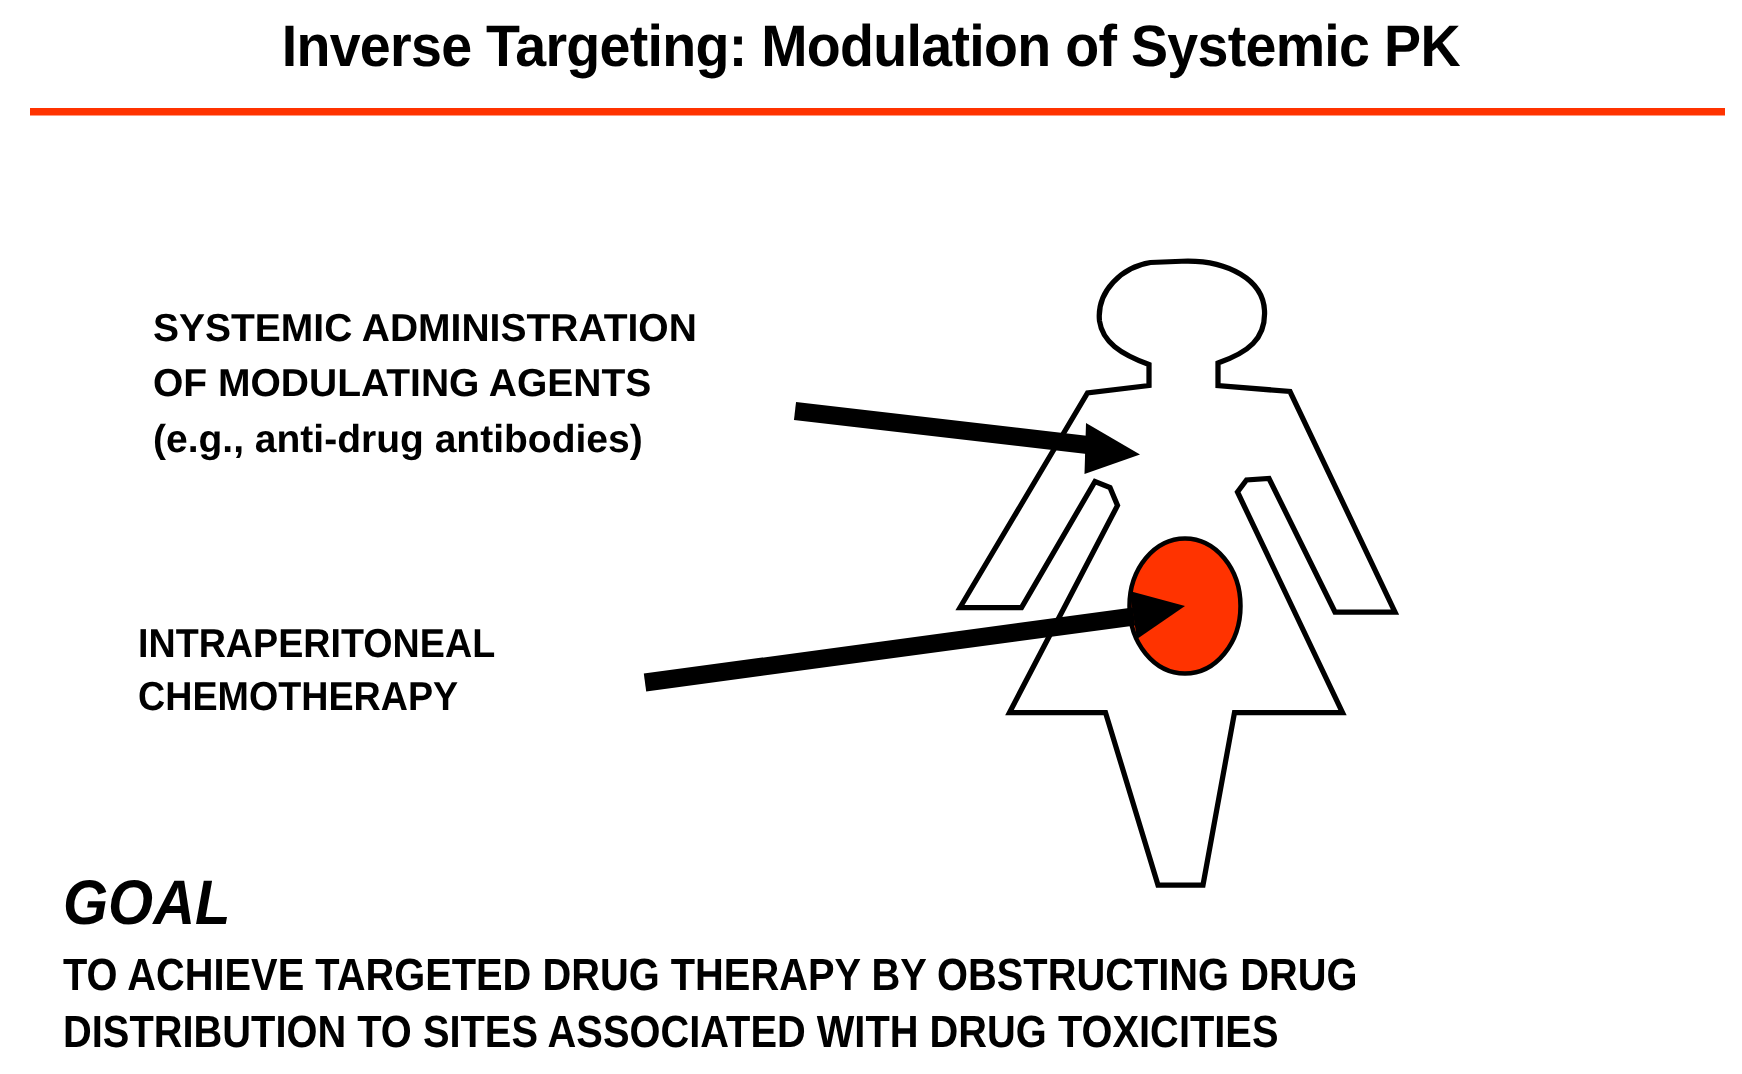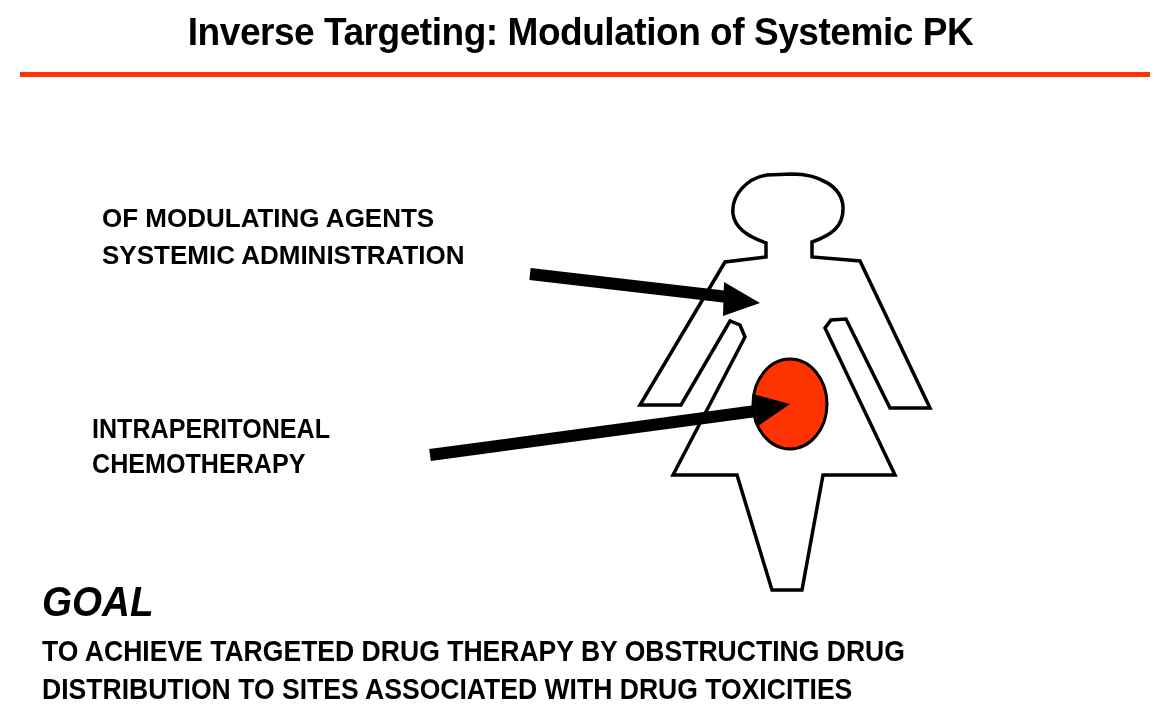--- a/index.html
+++ b/index.html
@@ -25,22 +25,23 @@
   }
   svg.figure { position: absolute; left: 0; top: 0; }
 </style>
 </head>
 <body>
 
 <div class="title">Inverse Targeting: Modulation of Systemic PK</div>
 <div class="rule"></div>
 
 <div class="label label-systemic">
+  <div>SYSTEMIC ADMINISTRATION</div>
   <div>OF MODULATING AGENTS</div>
-  <div>SYSTEMIC ADMINISTRATION</div>
+  <div>(e.g., anti-drug antibodies)</div>
 </div>
 
 <div class="label label-ip">
   <div>INTRAPERITONEAL</div>
   <div>CHEMOTHERAPY</div>
 </div>
 
 <svg class="figure" width="1161" height="716" viewBox="0 0 1161 716">
 
   <path d="M 754 180

